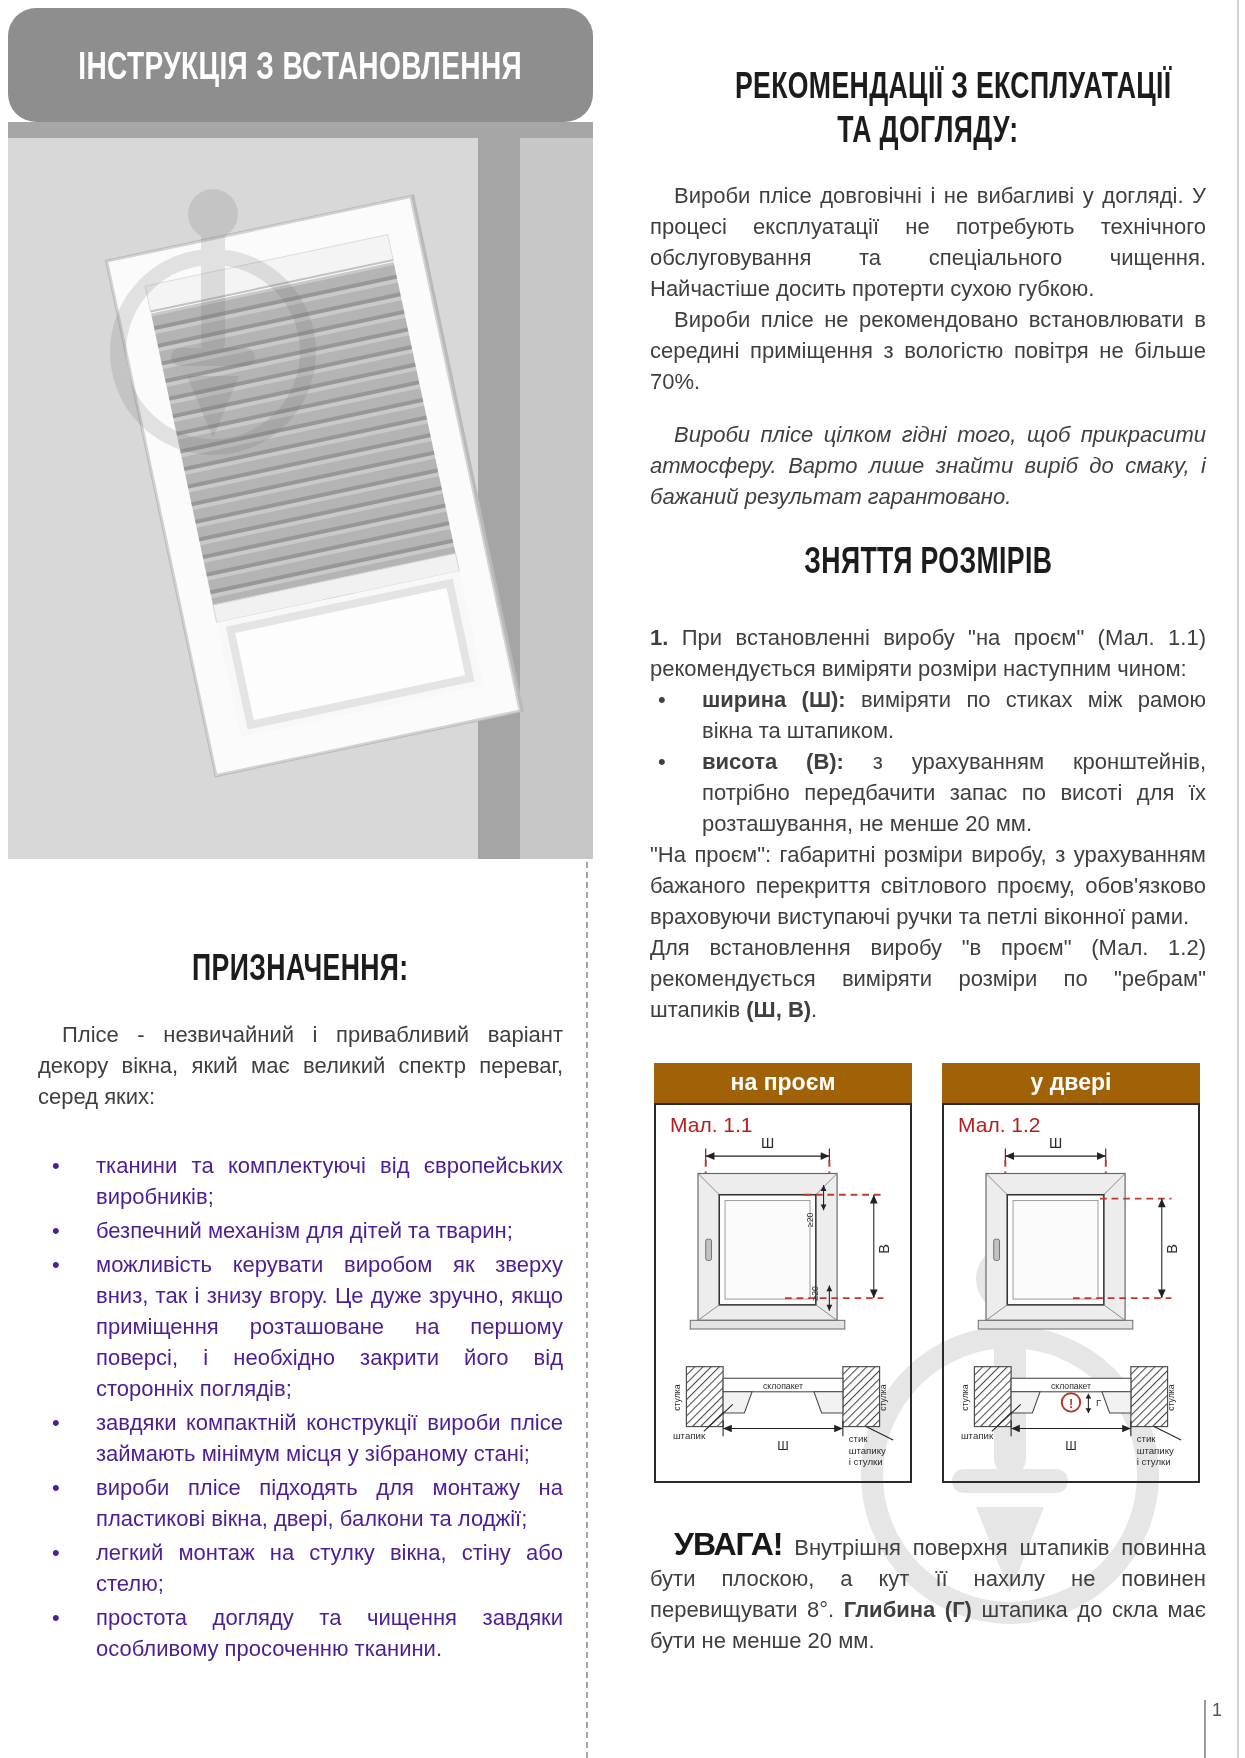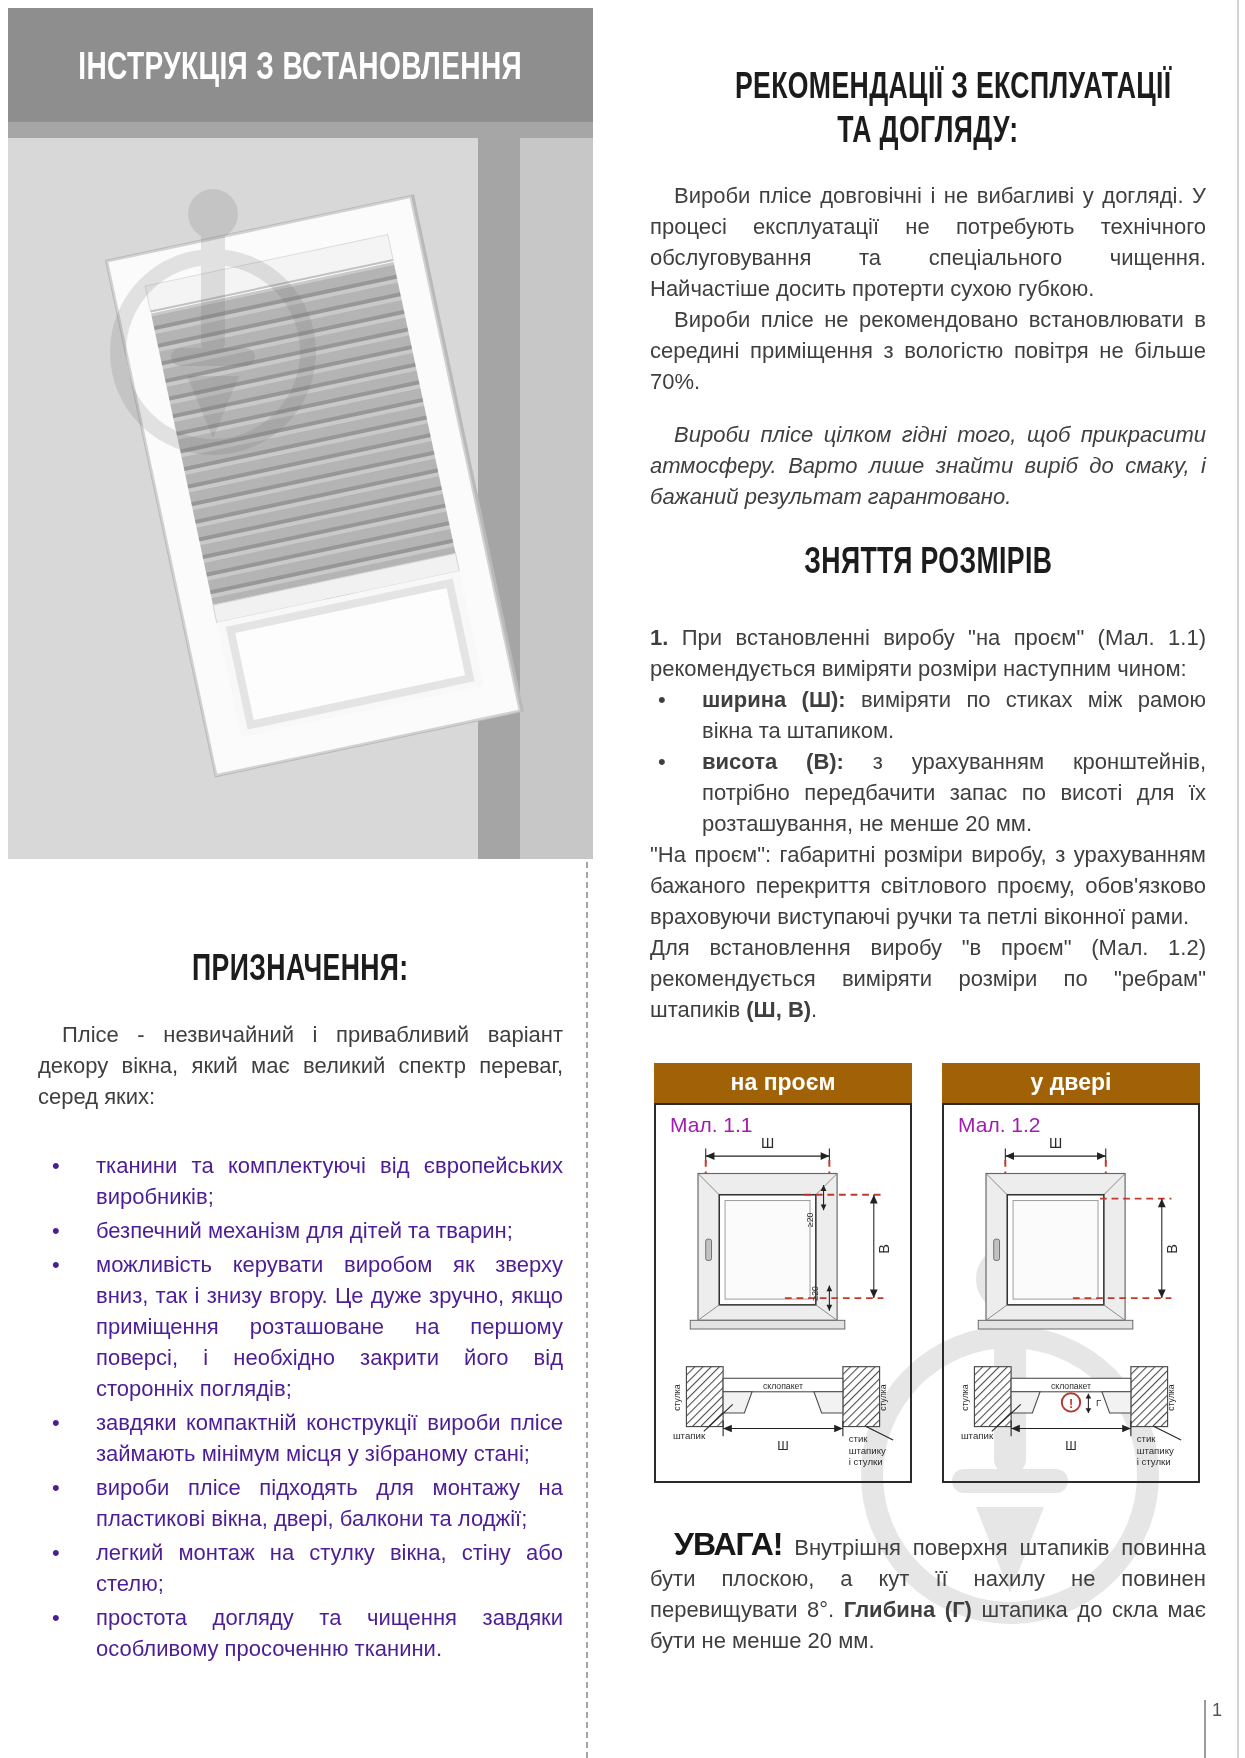--- a/index.html
+++ b/index.html
@@ -3,21 +3,21 @@
 <meta charset="utf-8">
 <style>
   html,body{margin:0;padding:0;}
   body{
     width:1245px;height:1758px;position:relative;background:#ffffff;
     font-family:"Liberation Sans",sans-serif;color:#3d3d3d;overflow:hidden;
   }
   .col-left{position:absolute;left:8px;top:8px;width:585px;}
   .header-box{
     background:#8e8e8e;height:114px;display:flex;flex-direction:column;
-    justify-content:center;align-items:center;text-align:center;
+    justify-content:center;align-items:center;text-align:center;border-radius:28px;
   }
   .cond{
     display:inline-block;font-weight:bold;transform:scaleX(0.72);
     transform-origin:50% 50%;white-space:nowrap;letter-spacing:0.5px;color:#1c1c1c;
   }
   .header-box .cond{color:#ffffff;font-size:39px;line-height:47px;}
   .photo{width:585px;height:737px;}
   .photo svg{display:block;}
   .purpose{margin-top:88px;padding:0 30px;}
   .h-center{text-align:center;margin-top:28px;}
@@ -38,21 +38,21 @@
   .step{margin-top:40px;}
   ul.mlist{list-style:none;margin:0;padding:0;}
   ul.mlist li{position:relative;padding-left:52px;text-align:justify;
     font-size:22px;line-height:31px;color:#3f3f3f;}
   ul.mlist li::before{content:"\2022";position:absolute;left:8px;top:0;}
   .figures{display:flex;gap:30px;margin-top:38px;margin-left:4px;position:relative;z-index:1;}
   .figure{width:258px;}
   .fig-header{background:#a16207;color:#ffffff;font-weight:bold;font-size:23px;
     text-align:center;padding:6px 0 7px 0;}
   .fig-box{border:2px solid #2a2a2a;height:380px;background:transparent;box-sizing:border-box;}
-  .fig-caption{font-size:21px;color:#a21caf;padding:8px 0 0 14px;}
+  .fig-caption{font-size:21px;color:#b91c1c;padding:8px 0 0 14px;}
   .figsvg{width:254px;height:340px;display:block;margin-top:-6px;}
   .figsvg text{fill:#2a2a2a;font-family:"Liberation Sans",sans-serif;}
   .t15{font-size:15px;} .t13{font-size:13px;} .t10{font-size:10px;} .t9{font-size:9px;}
   .dim{stroke:#222;stroke-width:1.1;}
   .thin{stroke:#888;stroke-width:1;}
   .reddash{stroke:#bf3a2b;stroke-width:2;stroke-dasharray:7 5;fill:none;}
   .attn-p{margin-top:46px;position:relative;z-index:1;}
   .attn-label{font-size:32px;letter-spacing:-1px;color:#181818;}
   .divider-dashed{position:absolute;left:586px;top:862px;height:896px;width:0;
     border-left:2px dashed #a6a6a6;}

